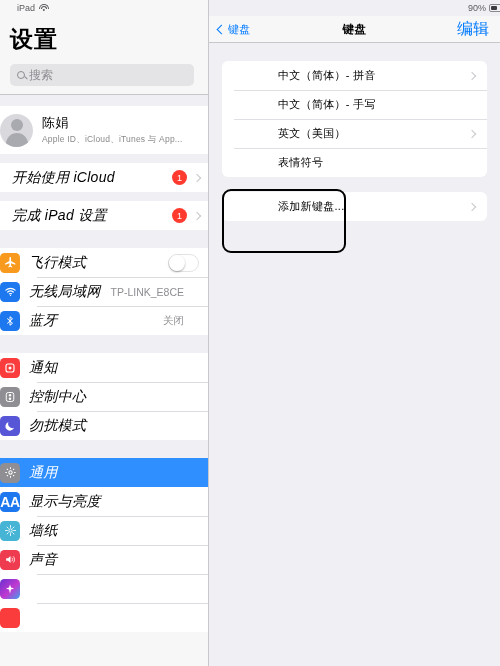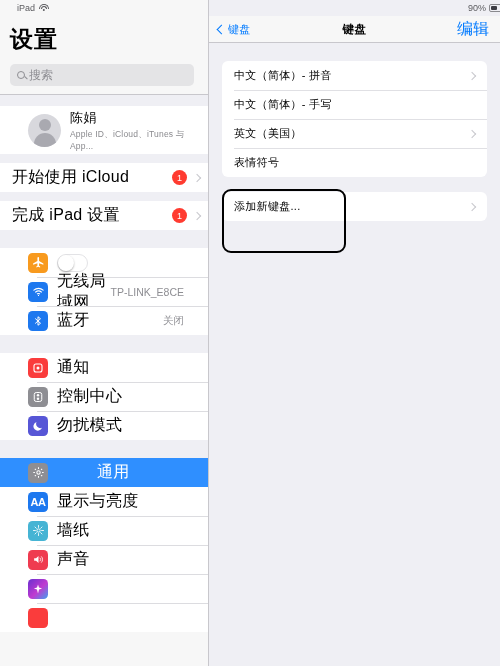--- a/index.html
+++ b/index.html
@@ -45,39 +45,39 @@
     display:flex; align-items:center; padding:0 7px; gap:4px;
   }
   .search-ic { width:8px; height:8px; border:1.2px solid #8e8e93; border-radius:50%; position:relative; flex:none;}
   .search-ic::after{ content:""; position:absolute; width:3.5px; height:1.2px; background:#8e8e93; transform:rotate(45deg); right:-3px; bottom:0px;}
   .search-ph { font-size:12px; color:#8e8e93; }
   .sb-sep { height:1px; background:#c8c7cc; }
   .gap { height:11px; background:#efeff4; }
 
   .row {
     display:flex; align-items:center; height:29px; background:#fff;
-    padding-left:28px; position:relative; cursor:default;
+    padding-left:0; position:relative; cursor:default;
   }
   .row.tall { height:48px; }
   .row + .row::before {
     content:""; position:absolute; left:37px; right:0; top:0; height:1px; background:#dcdce0;
   }
   .row-ic {
     width:20px; height:20px; border-radius:4.5px; flex:none; margin-right:9px;
     display:flex; align-items:center; justify-content:center; color:#fff;
   }
-  .row-lbl { font-size:16px; color:#000; flex:1; letter-spacing:.3px; }
+  .row-lbl { font-size:14px; color:#000; flex:1; letter-spacing:.3px;font-style:italic; }
   .row-val { font-size:10.5px; color:#8e8e93; margin-right:24px; }
   .chev { width:6px; height:6px; border-right:1.4px solid #c7c7cc; border-top:1.4px solid #c7c7cc;
           transform:rotate(45deg); margin-right:8px; flex:none; }
   .badge {
     min-width:15px; height:15px; border-radius:50%; background:#ff3b30; color:#fff;
     font-size:9px; display:flex; align-items:center; justify-content:center; margin-right:7px; flex:none;
   }
-  .row.selected { background:#2f8fff;gap:40px; }
+  .row.selected { background:#2f8fff; }
   .row.selected .row-lbl { color:#fff; }
   .row.selected + .row::before { display:none; }
 
   
   .avatar {
     width:33px; height:33px; border-radius:50%; background:#d8d8dd; flex:none; margin-right:9px;
     position:relative; overflow:hidden;
   }
   .avatar::before { content:""; position:absolute; width:12px; height:12px; border-radius:50%; background:#a9a9b0; left:10.5px; top:5px;}
   .avatar::after { content:""; position:absolute; width:22px; height:16px; border-radius:11px 11px 0 0; background:#a9a9b0; left:5.5px; top:19px;}
@@ -98,21 +98,21 @@
   .back-arrow { width:7px; height:7px; border-left:1.8px solid #007aff; border-bottom:1.8px solid #007aff;
                 transform:rotate(45deg); }
   .nav-back-lbl { font-size:11px; color:#007aff; letter-spacing:.3px; }
   .nav-title { position:absolute; left:0; right:0; text-align:center; font-size:11.5px;
                font-weight:bold; color:#000; letter-spacing:.5px; pointer-events:none;}
   .nav-edit { margin-left:auto; margin-right:11px; font-size:16px; color:#007aff; cursor:pointer; }
 
   .card { margin:18px 13px 0 13px; background:#fff; border-radius:6px; overflow:hidden; }
   .krow { height:29px; display:flex; align-items:center; padding:0 10px 0 12px; position:relative; }
   .krow + .krow::before { content:""; position:absolute; left:12px; right:0; top:0; height:1px; background:#e0e0e4;}
-  .krow-lbl { flex:1; font-size:11px; color:#000; letter-spacing:.3px; }
+  .krow-lbl { flex:1; font-size:11px; color:#000; letter-spacing:.3px;margin-left:44px; }
 
   .card2 { margin:15px 13px 0 13px; background:#fff; border-radius:6px; overflow:hidden; }
 
   .annot {
     position:absolute; left:222px; top:189px; width:124px; height:64px;
     border:2.5px solid #000; border-radius:9px; pointer-events:none; z-index:15;
   }
   .svgic { display:block; }
 </style>
 </head>
@@ -175,20 +175,21 @@
     </div>
 
     <div class="gap" style="height:18px"></div>
 
     <div class="row">
       <div class="row-ic" style="background:#f89a1e">
         <svg class="svgic" width="13" height="13" viewBox="0 0 24 24" fill="#fff">
             <path d="M21 16v-2l-8-5V3.5a1.5 1.5 0 0 0-3 0V9l-8 5v2l8-2.5V18l-2 1.5V21l3.5-1 3.5 1v-1.5L13 18v-4.5z"></path>
           </svg>
       </div>
+      <div class="row-lbl">飞行模式</div>
       <div class="toggle">
           <span class="knob"></span>
         </div>
     </div>
 
     <div class="row">
       <div class="row-ic" style="background:#1d78ef">
         <svg class="svgic" width="13" height="13" viewBox="0 0 24 24" fill="none" stroke="#fff" stroke-width="2.1" stroke-linecap="round">
           <path d="M3.5 9.5a13 13 0 0 1 17 0"></path>
             <path d="M6.8 13a8.5 8.5 0 0 1 10.4 0"></path>
@@ -249,21 +250,21 @@
         <svg class="svgic" width="13" height="13" viewBox="0 0 24 24" fill="none" stroke="#fff" stroke-width="1.9">
           <circle cx="12" cy="12" r="3.1"></circle>
           <path d="M12 2.4v3M12 18.5v3M2.4 12h3M18.5 12h3M5.2 5.2l2.1 2.1M16.7 16.7l2.1 2.1M18.8 5.2l-2.1 2.1M7.3 16.7l-2.1 2.1"></path>
         </svg>
       </div>
       <div class="row-lbl">通用</div>
     </div>
 
     <div class="row">
       <div class="row-ic" style="background:#1d78ef">
-        <span style="font-size:11px;font-weight:bold;letter-spacing:-0.4px;">AA</span>
+        <span style="font-size:14px;font-weight:bold;letter-spacing:-0.4px;">AA</span>
       </div>
       <div class="row-lbl">显示与亮度</div>
     </div>
 
     <div class="row">
       <div class="row-ic" style="background:#46b4d4">
         <svg class="svgic" width="13" height="13" viewBox="0 0 24 24" fill="none" stroke="#fff" stroke-width="1.6">
           <circle cx="12" cy="12" r="3"></circle>
           <path d="M12 2v5M12 17v5M2 12h5M17 12h5M5 5l3.5 3.5M15.5 15.5L19 19M19 5l-3.5 3.5M8.5 15.5L5 19"></path>
         </svg>

